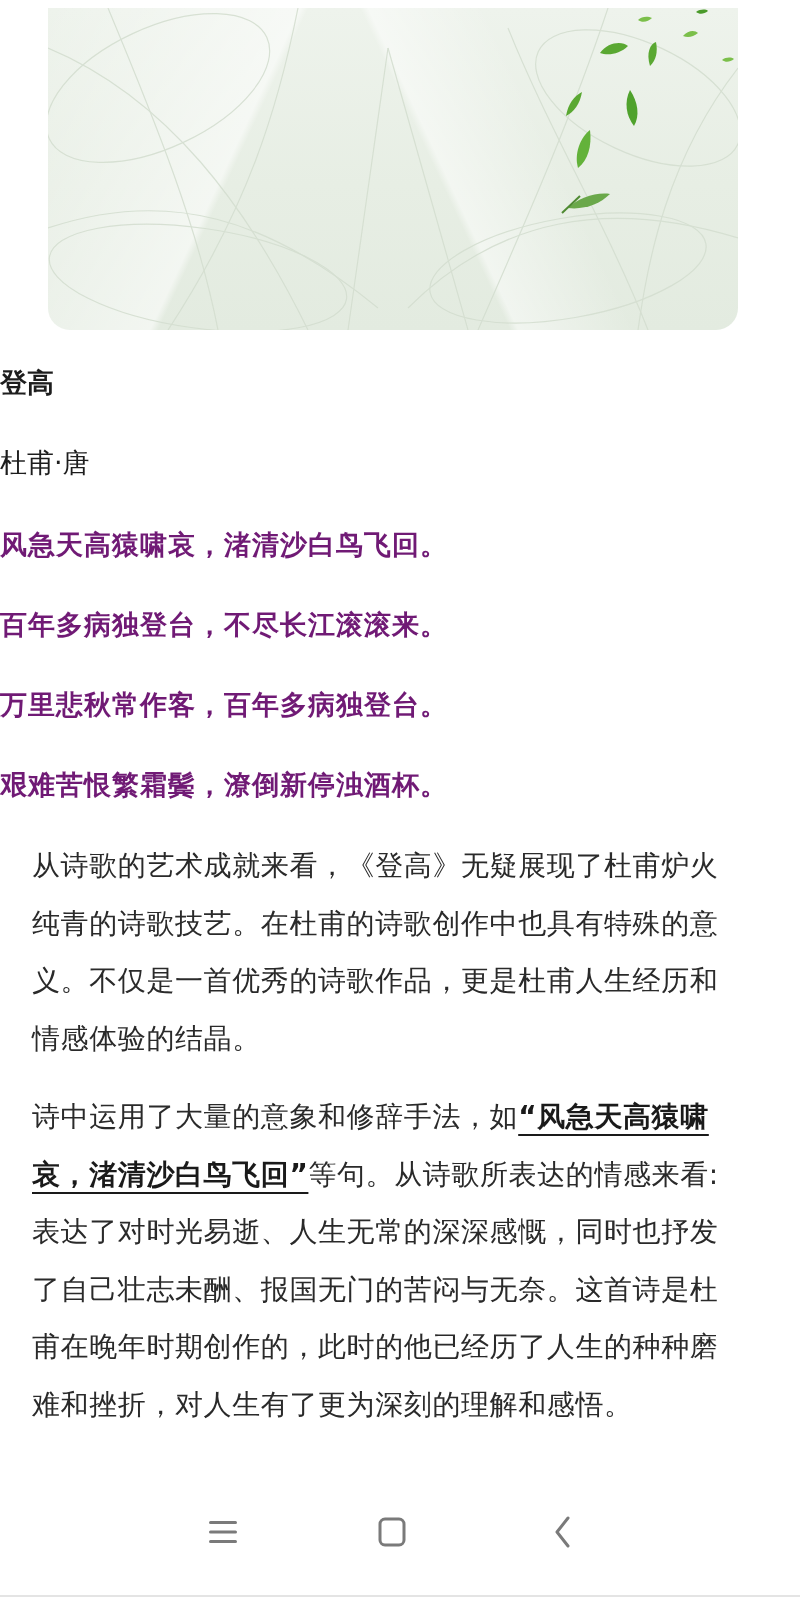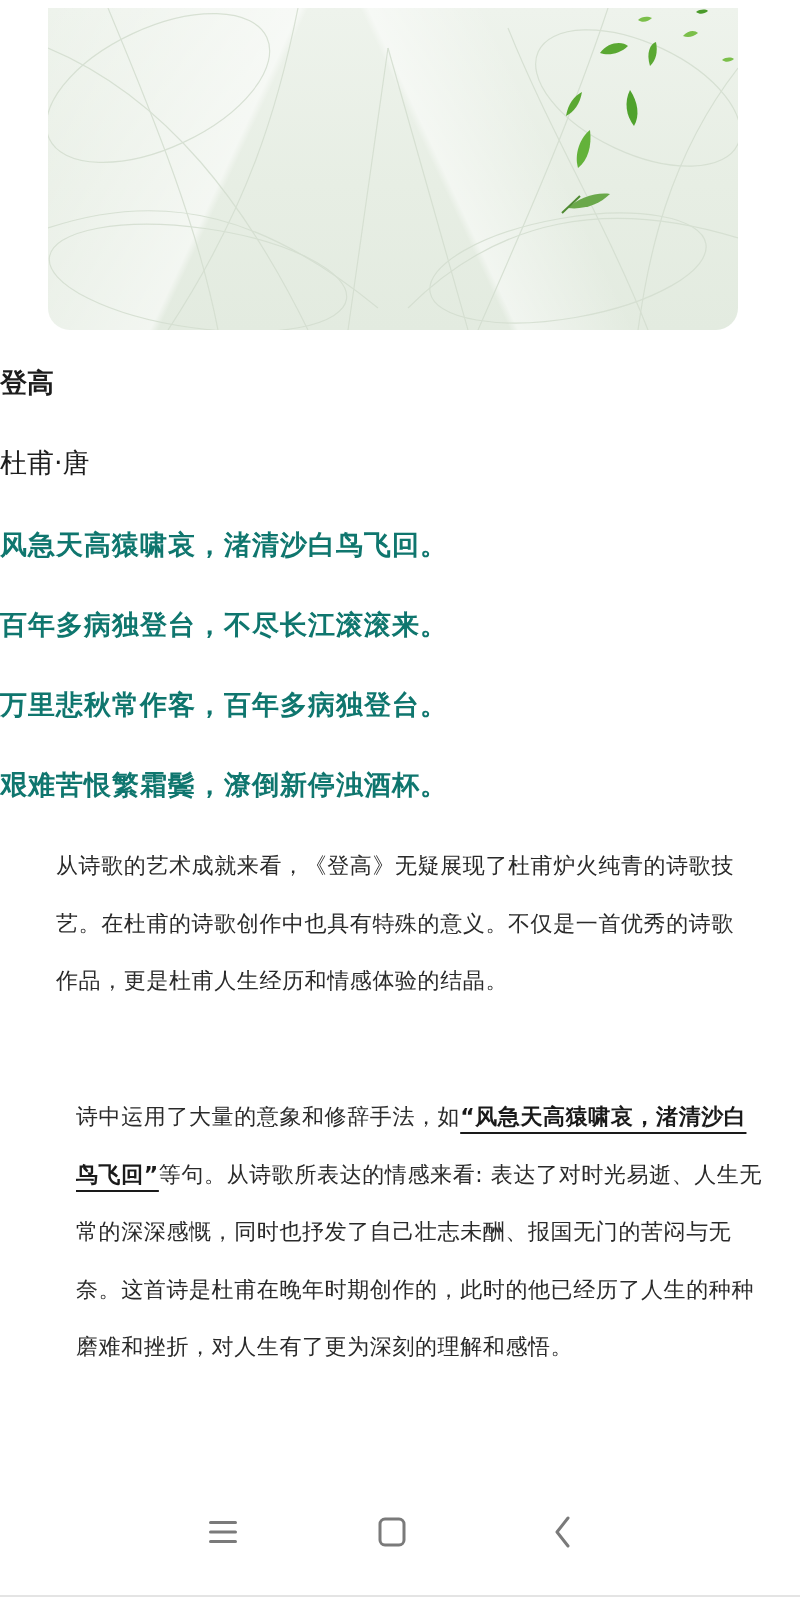--- a/index.html
+++ b/index.html
@@ -18,25 +18,25 @@
   .banner-title {
     position: absolute; left: 0; right: 0; top: 112px; text-align: center;
     font-size: 66px; font-weight: bold; color: #262626; letter-spacing: 1px;
     font-family: "DejaVu Sans", sans-serif;
   }
   .leaves { position: absolute; right: 0; top: 0; width: 200px; height: 210px; }
 
   .poem { position: absolute; left: 0; right: 0; top: 360px; text-align: left; }
   .poem .title { font-size: 27px; font-weight: bold; color: #1d1d1d; height: 80px; line-height: 46px; }
   .poem .author { font-size: 27px; font-weight: normal; color: #1d1d1d; height: 82px; line-height: 46px; }
-  .poem .line { font-size: 27px; font-weight: bold; color: #0f766e; height: 80px; line-height: 46px; letter-spacing: 1px; }
+  .poem .line { font-size: 27px; font-weight: bold; color: #701a75; height: 80px; line-height: 46px; letter-spacing: 1px; }
 
-  .para { position: absolute; left: 56px; width: 690px; font-size: 22px; line-height: 57.5px; color: #2a2a2a; letter-spacing: 0.6px; }
+  .para { position: absolute; left: 32px; width: 690px; font-size: 28px; line-height: 57.5px; color: #2a2a2a; letter-spacing: 0.6px; }
   .para1 { top: 837px; }
-  .para2 { top: 1088px; margin-left: 20px; }
+  .para2 { top: 1088px; }
   .para .em { font-weight: bold; color: #1a1a1a; text-decoration: underline; text-decoration-thickness: 2px; text-underline-offset: 8px; }
 
   .navbar { position: absolute; left: 0; right: 0; top: 1490px; height: 107px; background: #fff; border-bottom: 2px solid #e4e4e4; }
   .nav-btn { position: absolute; top: 12px; width: 60px; height: 60px; display: flex; align-items: center; justify-content: center; }
   .nav-menu { left: 193px; }
   .nav-home { left: 362px; }
   .nav-back { left: 533px; }
 </style>
 </head>
 <body>

